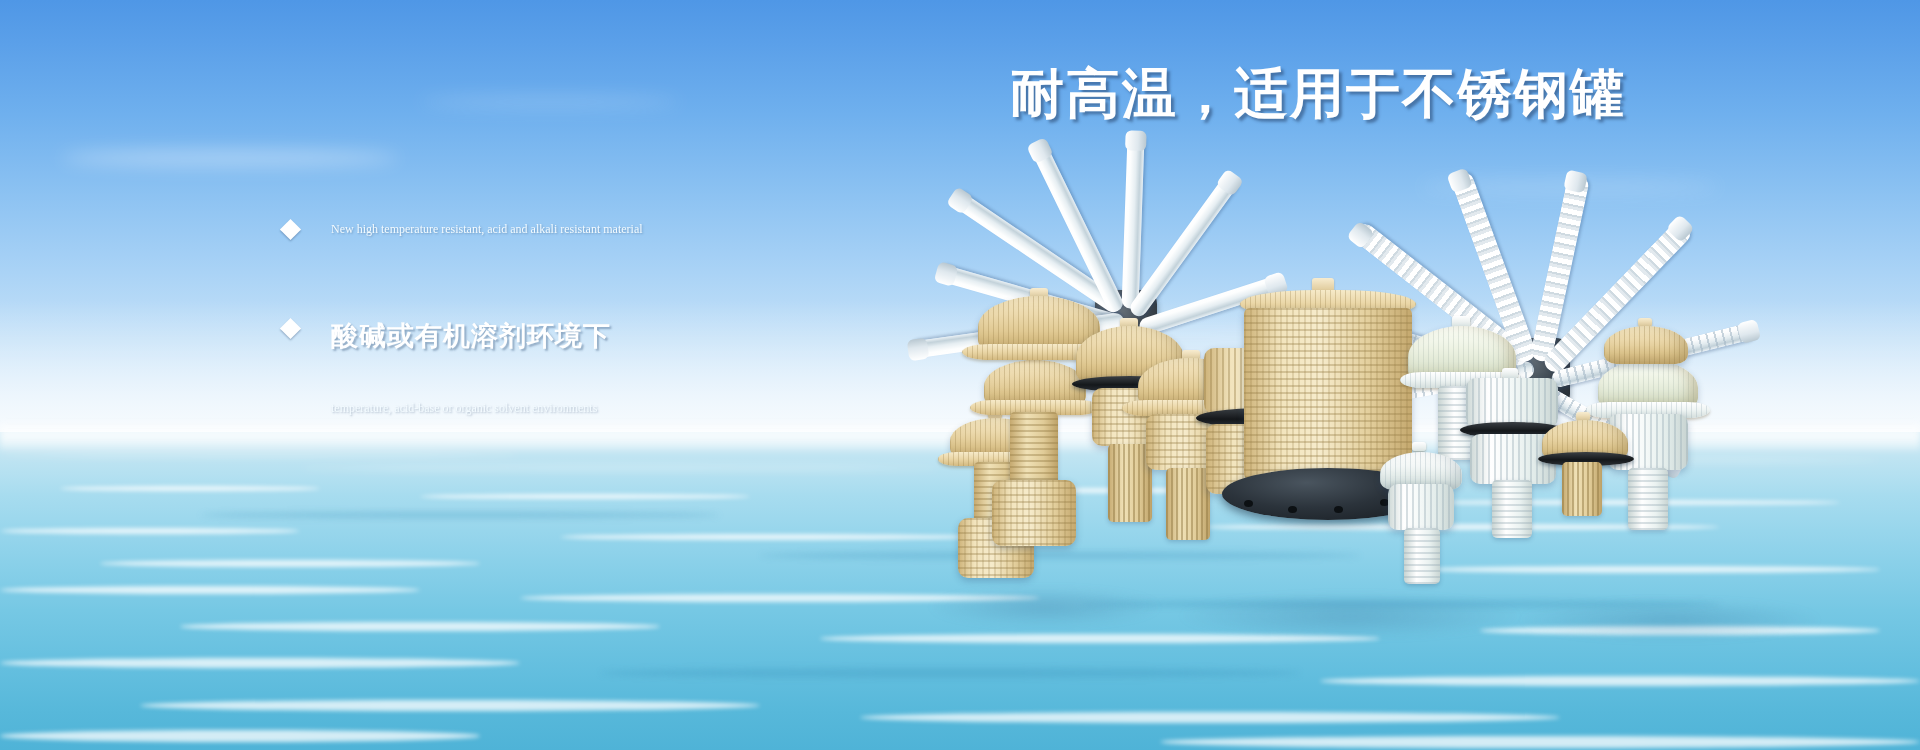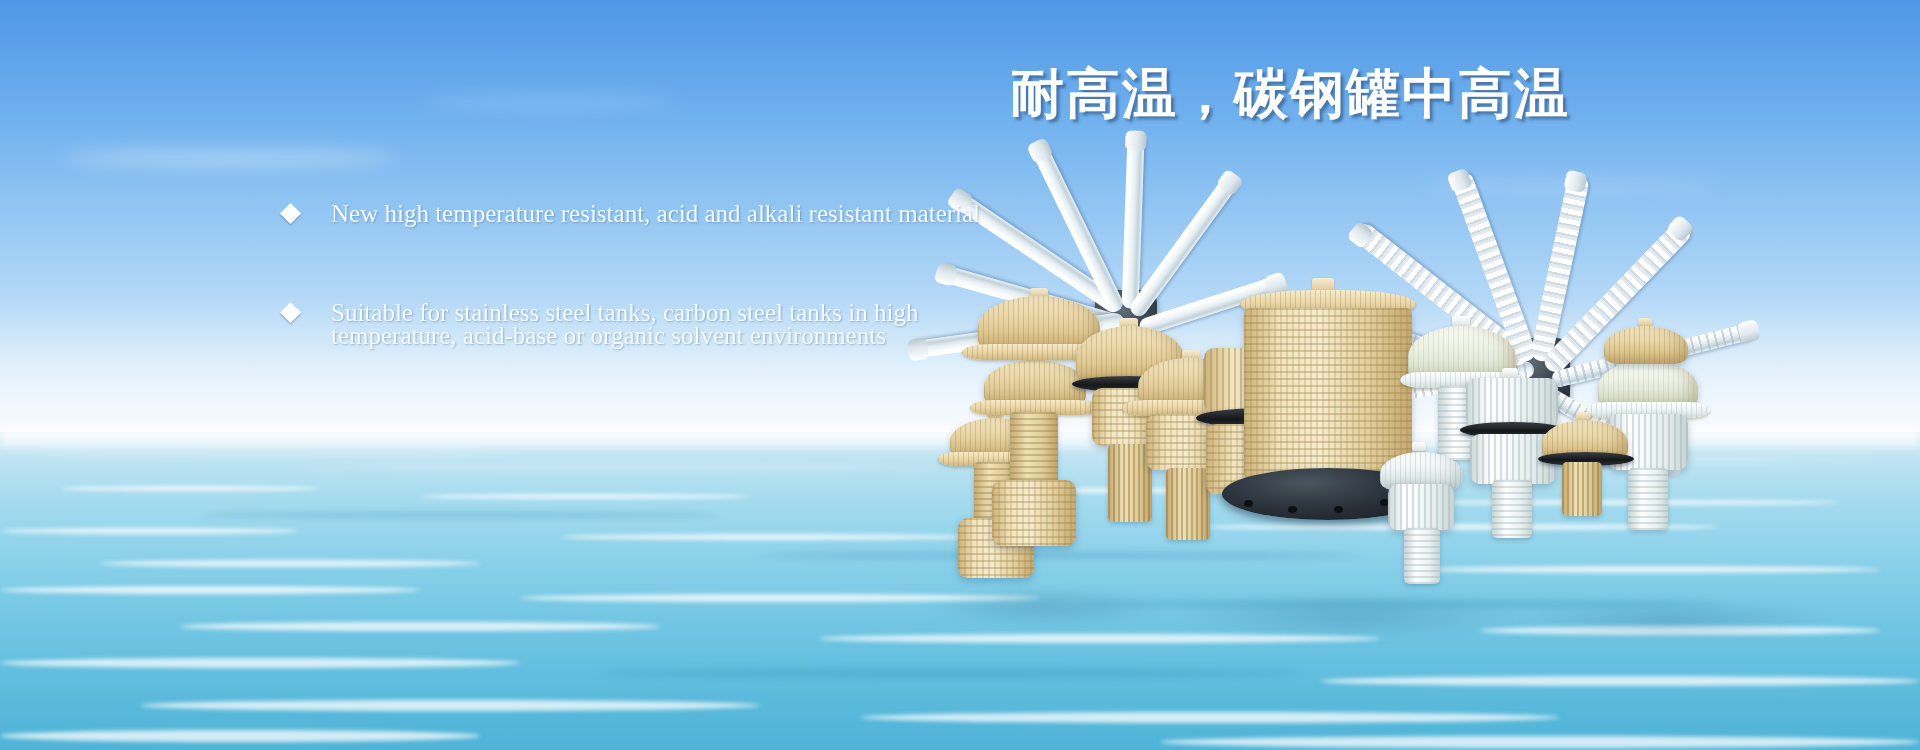--- a/index.html
+++ b/index.html
@@ -64,23 +64,23 @@
   .diamond{
     position:absolute;left:0;top:4px;width:15px;height:15px;
     background:#ffffff;transform:rotate(45deg);
     box-shadow:1px 1px 2px rgba(40,70,110,.35);
   }
   .b-cn{
     margin-left:48px;font-size:27px;line-height:39px;font-weight:700;color:#ffffff;
     letter-spacing:1px;text-shadow:2px 2px 2px rgba(40,70,110,.38);
   }
   .b-en{
-    margin-left:48px;margin-top:2px;
+    margin-left:48px;margin-top:18px;
     font-family:"Liberation Serif","DejaVu Serif",serif;
-    font-size:25px;line-height:23px;color:#f3fbff;
+    font-size:12px;line-height:23px;color:#f3fbff;
     text-shadow:1px 1px 2px rgba(40,70,110,.35);
   }
   .b2 .b-cn{margin-left:0;padding-left:48px;text-indent:0;}
   .b2 .b-cn .l2{display:block;}
   .b2 .b-en{margin-left:0;padding-left:48px;}
 
   
   .products{position:absolute;left:0;top:0;width:1920px;height:750px;pointer-events:none;}
 
   
@@ -366,33 +366,34 @@
       <div class="stem slot" style="left:1562px;top:462px;width:40px;height:54px;"></div>
     </div>
 
     <div class="cap">
       <div class="knob" style="left:1638px;top:318px;width:14px;height:9px;"></div>
       <div class="dome" style="left:1604px;top:326px;width:84px;height:38px;"></div>
     </div>
 
   </div>
 
-  <div class="title">耐高温，碳钢罐中高温</div>
+  <div class="title">耐高温，适用于不锈钢罐</div>
 
   <div class="bullets">
 
     <div class="bullet b1">
       <div class="diamond"></div>
       <div class="b-en">New high temperature resistant, acid and alkali resistant material</div>
     </div>
 
     <div class="bullet b2">
       <div class="diamond"></div>
       <div class="b-cn">
+        <span class="l2">酸碱或有机溶剂环境下</span>
       </div>
       <div class="b-en">
-        <span>Suitable for stainless steel tanks, carbon steel tanks in high</span><br>
+        <br>
         <span>temperature, acid-base or organic solvent environments</span>
       </div>
     </div>
 
   </div>
 </div>
 
 </body></html>

